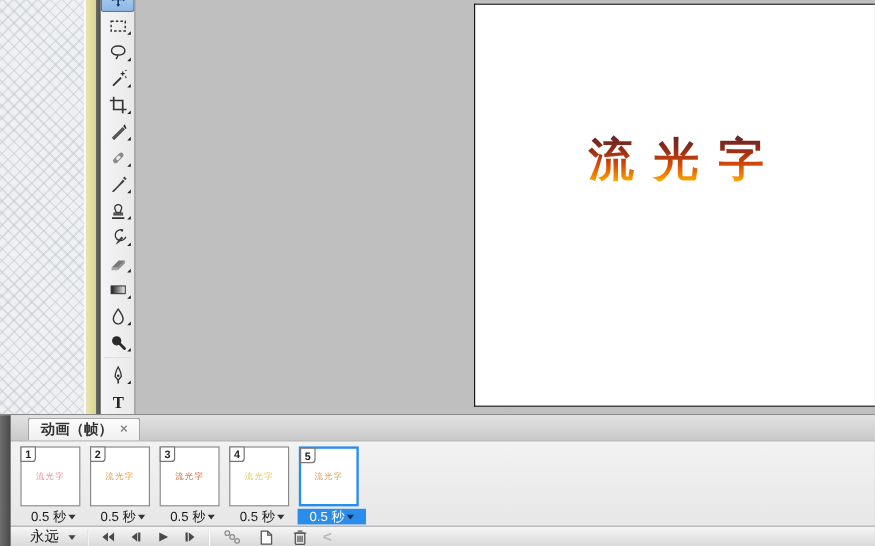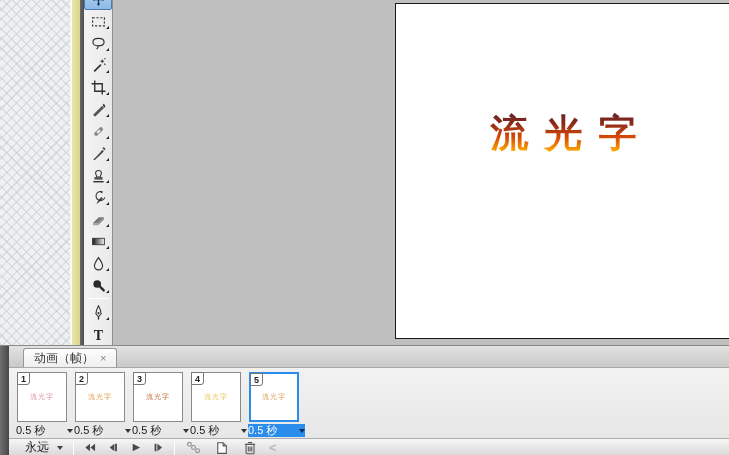--- a/index.html
+++ b/index.html
@@ -43,37 +43,37 @@
   .panel { position:absolute; left:0; top:345px; width:729px; height:110px; background:#e9e9e9; border-top:1px solid #8a8a8a; }
   .panel-left-edge { position:absolute; left:0; top:0; width:9px; height:110px;
     background:linear-gradient(90deg,#707070,#474747); }
   .panel-body { position:absolute; left:9px; top:0; width:720px; height:110px; }
 
   .tab-bar { position:absolute; left:0; top:0; width:100%; height:22px;
     background:linear-gradient(180deg,#e2e2e2,#c9c9c9); border-bottom:1px solid #a8a8a8;
     display:flex; align-items:flex-end; padding-left:14px; }
   .tab { display:flex; align-items:center; gap:6px; height:19px; padding:0 10px; font-size:12px; color:#333;
     border:1px solid #979797; border-bottom:none; border-radius:3px 3px 0 0; cursor:pointer; margin-right:2px; }
-  .tab.active { background:linear-gradient(180deg,#fdfdfd,#efefef); }
+  .tab.active { background:linear-gradient(180deg,#fdfdfd,#efefef);font-weight:bold; }
   .tab.inactive { background:linear-gradient(180deg,#d6d6d6,#c3c3c3); color:#444; }
   .tab-close { font-size:11px; color:#888; line-height:1; cursor:pointer; }
 
   .frames-area { position:absolute; left:0; top:22px; width:100%; height:70px;
     background:linear-gradient(180deg,#f2f2f2,#e7e7e7); display:flex; align-items:flex-start;
     padding:4px 0 0 7px; }
   .frame { position:relative; width:57px; margin-right:1px; cursor:pointer; }
   .thumb { position:relative; width:50px; height:50px; margin-left:1px; background:#fff; border:1px solid #8a8a8a;
     display:flex; align-items:center; justify-content:center; }
   .frame.selected .thumb { border:2px solid #2a8ceb; }
   .thumb-text { font-size:7px; font-family:"Liberation Serif",serif; letter-spacing:1px; }
   .badge { position:absolute; left:-1px; top:-1px; width:13px; height:13px; background:#fff;
     border:1px solid #777; border-bottom-right-radius:3px; font-size:9px; font-weight:bold; color:#222;
     display:flex; align-items:center; justify-content:center; }
   .delay { margin-top:2px; height:13px; font-size:11px; color:#1a1a1a; text-align:center;
-    display:flex; align-items:center; justify-content:space-between; gap:2px; cursor:pointer; }
+    display:flex; align-items:center; justify-content:center; gap:2px; cursor:pointer; }
   .frame.selected .delay { background:#2a8ceb; color:#fff; }
   .delay-arrow { width:0; height:0; border-left:3px solid transparent; border-right:3px solid transparent;
     border-top:4px solid #333; }
   .frame.selected .delay-arrow { border-top-color:#0a2a55; }
 
   .control-bar { position:absolute; left:0; top:92px; width:100%; height:18px;
     background:linear-gradient(180deg,#f6f6f6,#d8d8d8); border-top:1px solid #adadad;
     display:flex; align-items:center; padding-left:10px; }
   .loop { display:flex; align-items:center; gap:8px; font-size:12px; color:#1a1a1a; cursor:pointer; padding:0 6px;font-family:Liberation Serif, serif; }
   .loop-arrow { width:0; height:0; border-left:3.5px solid transparent; border-right:3.5px solid transparent;

